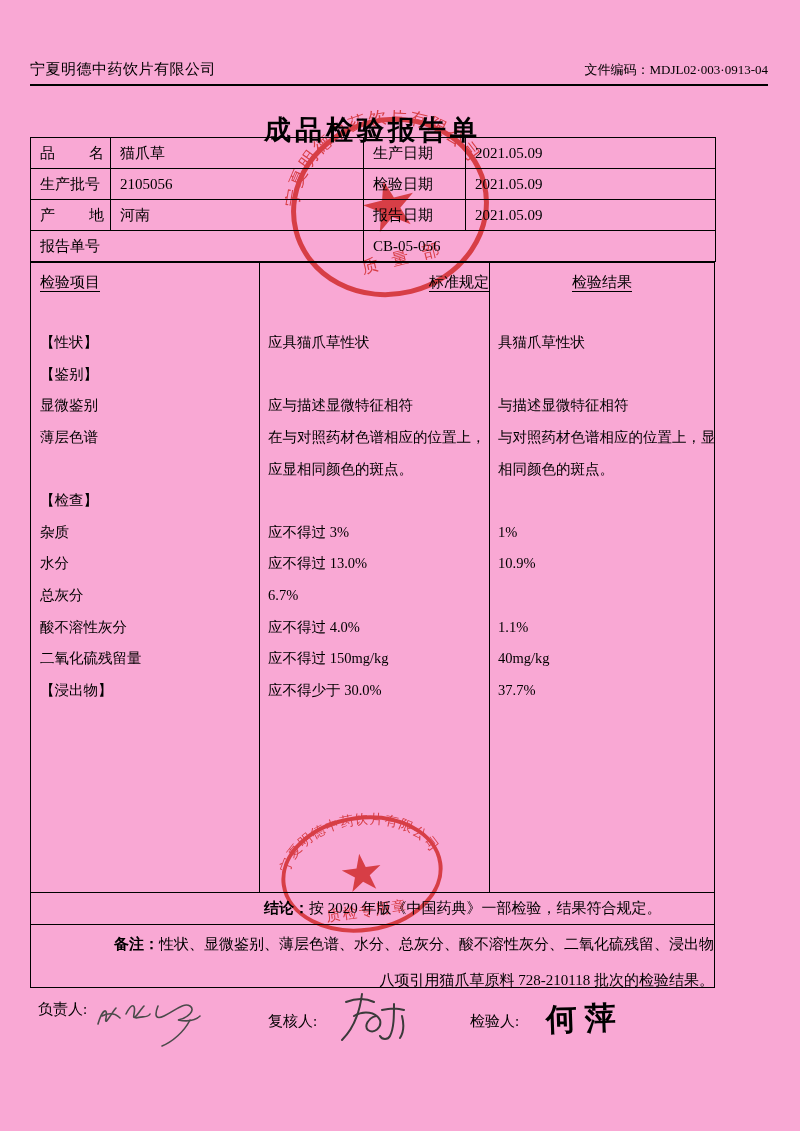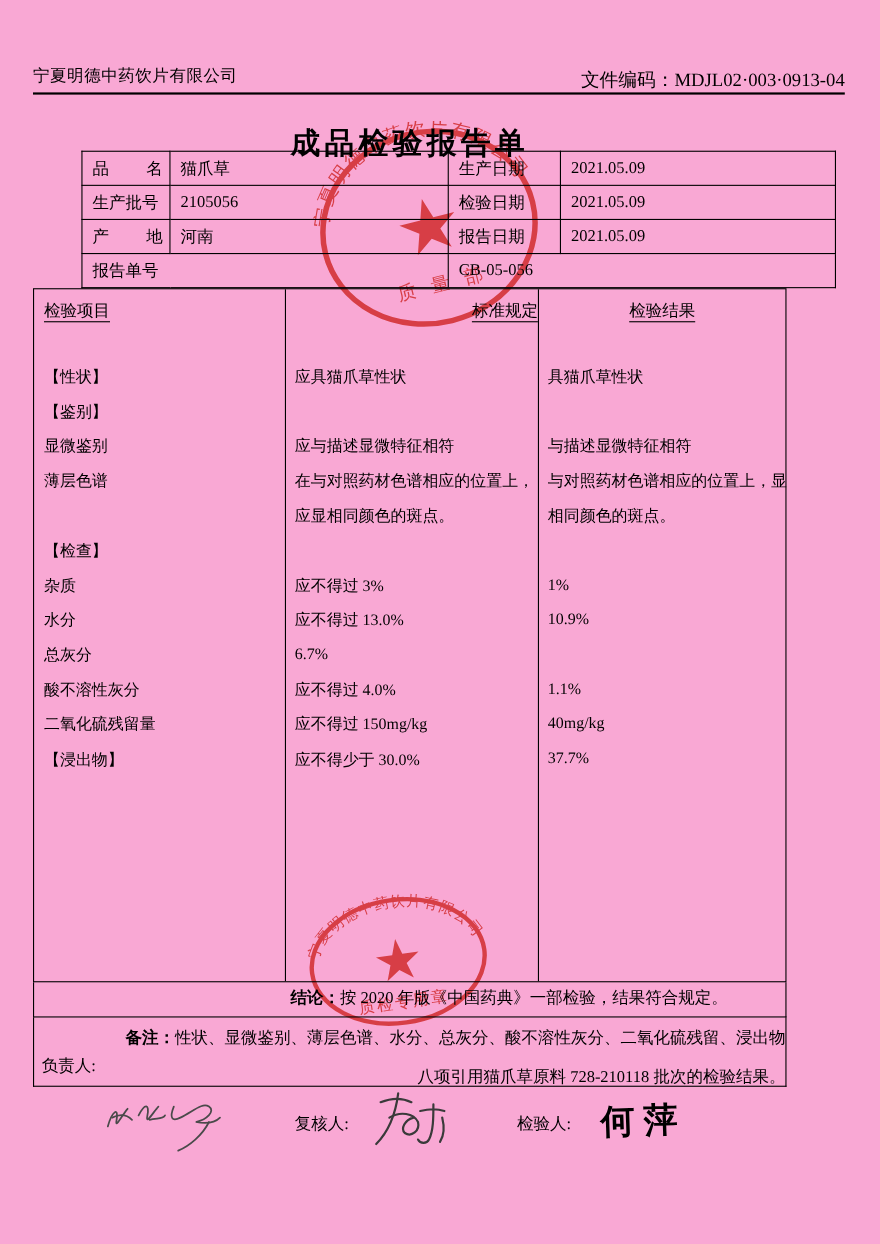--- a/index.html
+++ b/index.html
@@ -2,27 +2,27 @@
 <html><head>
 <meta charset="utf-8">
 <style>
   * { margin:0; padding:0; box-sizing:border-box; }
   html,body { background:#ffffff; }
   body { font-family:"Liberation Serif","DejaVu Serif",serif; color:#000; }
   .page { position:relative; width:800px; height:1131px; background:#f9a8d4; overflow:hidden; }
 
   
   .hdr-company { position:absolute; left:30px; top:60px; font-size:15px; letter-spacing:0.5px; }
-  .hdr-code { position:absolute; right:32px; top:61px; font-size:17px; }
+  .hdr-code { position:absolute; right:32px; top:61px; font-size:13px; }
   .hdr-rule { position:absolute; left:30px; top:84px; width:738px; height:2px; background:#000; }
   .doc-title { position:absolute; left:30px; top:88px; width:685px; text-align:center;
                font-size:27px; font-weight:bold; letter-spacing:4px;margin-top:24px; }
 
   
-  table.info { position:absolute; left:30px; top:137px; width:685px; border-collapse:collapse; table-layout:fixed;margin-left:44px; }
+  table.info { position:absolute; left:30px; top:137px; width:685px; border-collapse:collapse; table-layout:fixed; }
   table.info td { border:1px solid #000; height:31px; font-size:15px; padding:0 0 0 9px; vertical-align:middle; }
   .jlabel { display:inline-block; width:64px; text-align:justify; text-align-last:justify; }
 
   
   .main-table { position:absolute; left:30px; top:262px; width:685px; height:631px; border:1px solid #000; }
   .vline { position:absolute; top:0; bottom:0; width:1px; background:#000; }
   .mt-head { position:absolute; top:10px; font-size:15px; }
   .mt-head span { border-bottom:1px solid #000; padding-bottom:1px; }
   .mt-rows { position:absolute; top:64px; left:0; right:16px; }
   .mrow { display:grid; grid-template-columns:228px 230px 226px; height:31.6px; align-items:center; }
@@ -161,21 +161,21 @@
 
   <div class="concl">
     <span class="b">结论：</span><span>按 2020 年版《中国药典》一部检验，结果符合规定。</span>
   </div>
 
   <div class="remark">
     <div class="l1"><span class="b">备注：</span><span>性状、显微鉴别、薄层色谱、水分、总灰分、酸不溶性灰分、二氧化硫残留、浸出物</span></div>
     <div class="l2">八项引用猫爪草原料 728-210118 批次的检验结果。</div>
   </div>
 
-  <div class="sig-label" style="left:38px;top:960px">负责人:</div>
+  <div class="sig-label" style="left:38px;top:1000px">负责人:</div>
   <svg class="sig-svg" style="left:92px;top:990px" width="130" height="62" viewBox="0 0 130 62">
     <g fill="none" stroke="#4a4a4a" stroke-width="1.6" stroke-linecap="round">
       <path d="M6,34 C10,20 16,16 14,28 C12,38 20,22 24,18"></path>
       <path d="M10,26 C18,22 24,24 28,28"></path>
       <path d="M34,24 C40,12 44,14 42,24 C40,34 48,20 52,16 M44,28 C50,26 56,28 58,24"></path>
       <path d="M66,16 C62,26 64,30 72,26 C84,20 92,12 98,16 C104,20 96,28 86,30 C96,32 104,30 108,26"></path>
       <path d="M98,30 C92,42 80,52 70,56"></path>
     </g>
   </svg>
 

